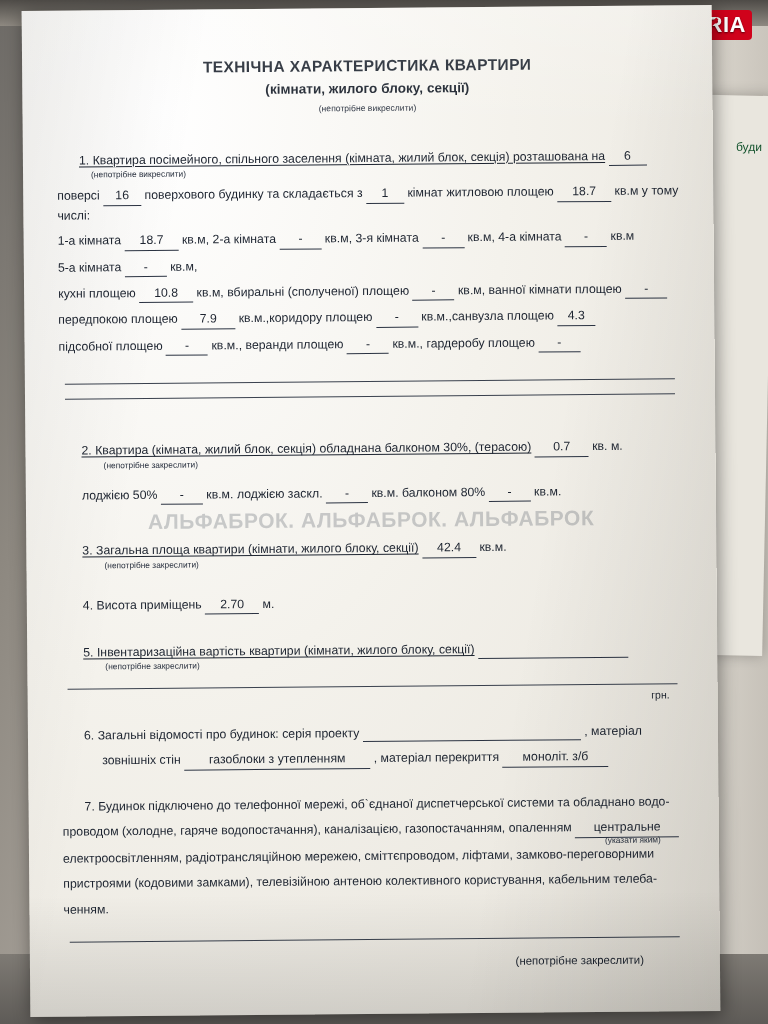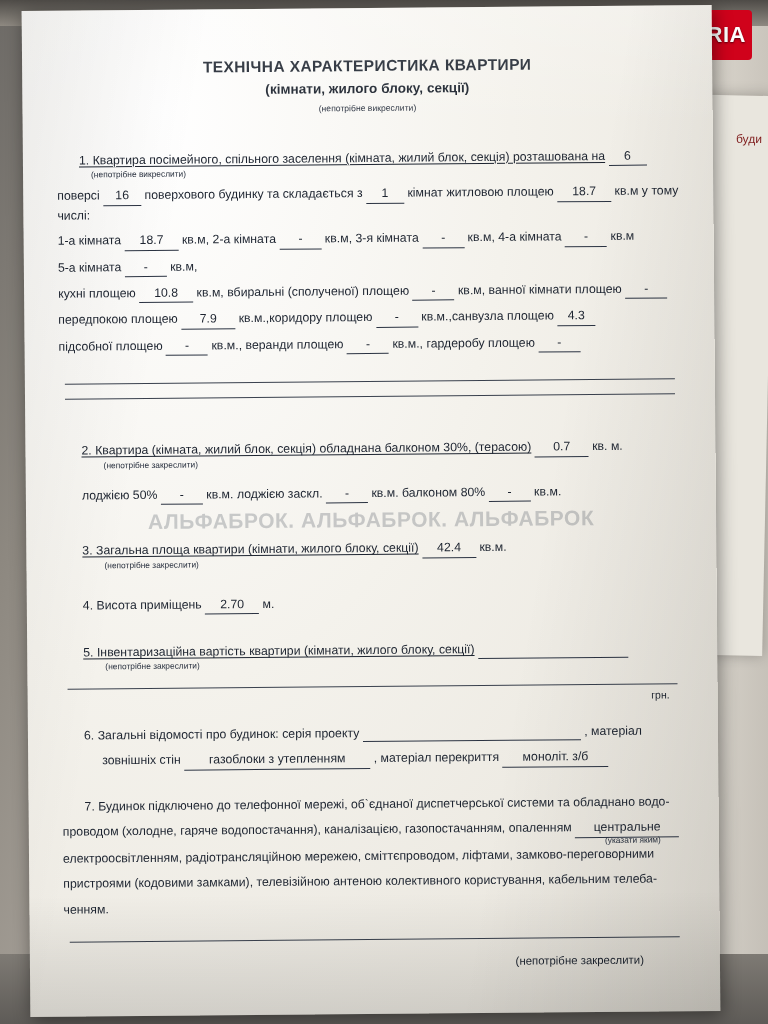--- a/index.html
+++ b/index.html
@@ -104,21 +104,21 @@
 
   
   .logo{
     position:absolute;right:16px;top:10px;
     background:rgba(255,255,255,.0);
     font-weight:bold;font-size:22px;color:#f2f2f2;
     text-shadow:0 1px 2px rgba(0,0,0,.6);
     letter-spacing:.5px;
   }
   .logo .ria{
-    background:#d0021b;color:#fff;border-radius:4px;padding:12px 6px;margin-left:2px;
+    background:#d0021b;color:#fff;border-radius:4px;padding:2px 6px;margin-left:2px;
     display:inline-block;
   }
   .logo-tick{
     position:absolute;right:36px;top:4px;width:16px;height:12px;
     border-left:3px solid #d0021b;border-bottom:3px solid #d0021b;
     transform:rotate(-48deg);
   }
   .small{font-size:11.4px;}
   .tiny{font-size:10.5px;}
   .right{text-align:right;}
@@ -292,13 +292,13 @@
       <div class="rule" style="margin-top:22px"></div>
       <div class="right" style="padding-right:42px;margin-top:12px">
         <span class="small">(непотрібне закреслити)</span>
       </div>
     </div>
 
     <div class="watermark-doc">АЛЬФАБРОК. АЛЬФАБРОК. АЛЬФАБРОК</div>
   </div>
 </div>
 
-<div style="position:absolute;right:6px;top:132px;font-size:12px;color:#7f1d1d;transform:rotate(1deg)">буди</div>
+<div style="position:absolute;right:6px;top:140px;font-size:12px;color:#14532d;transform:rotate(1deg)">буди</div>
 
 </body></html>

